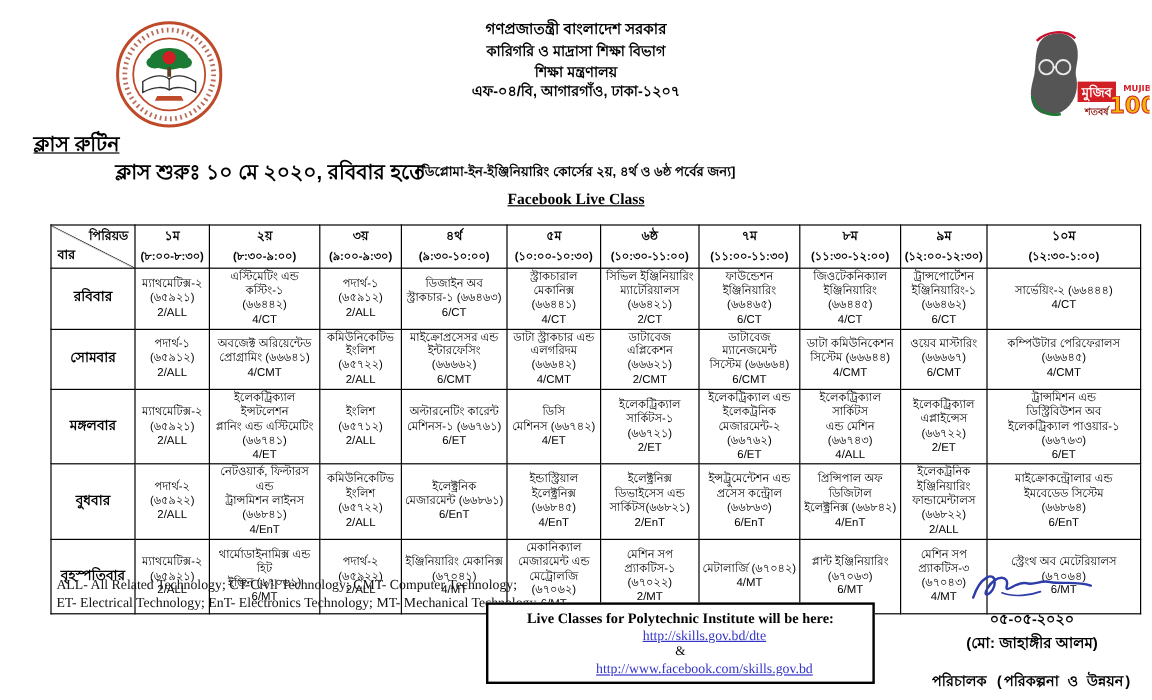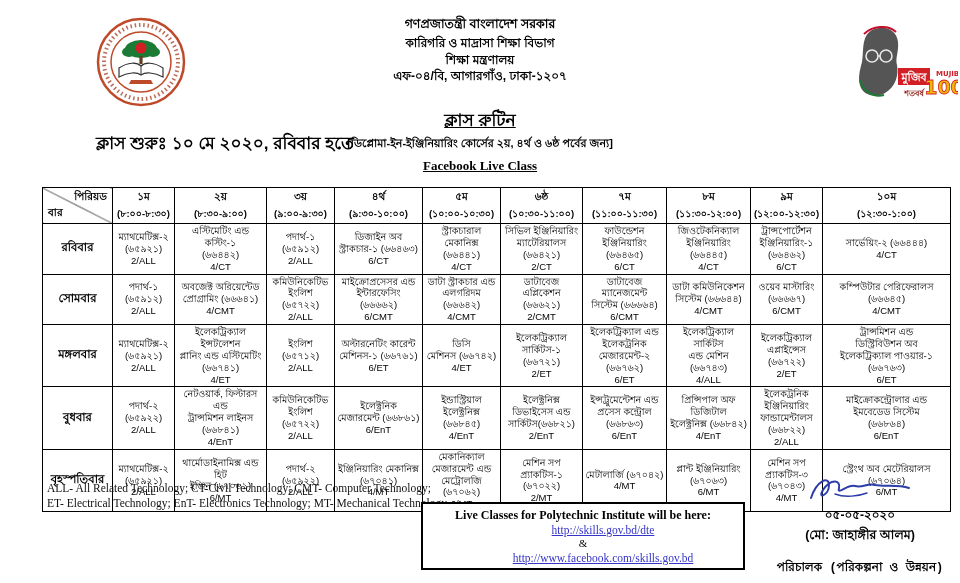--- a/index.html
+++ b/index.html
@@ -5,22 +5,22 @@
   html,body{margin:0;padding:0;background:#fff;}
   .page{position:relative;width:960px;height:583px;background:#ffffff;overflow:hidden;
         font-family:"Liberation Sans","DejaVu Sans",sans-serif;color:#000;}
 
   
   .gov-header{position:absolute;top:15px;left:0;right:0;text-align:center;}
   .gov-line{font-size:12.5px;font-weight:600;}
   .org-title{font-size:21px;font-weight:700;margin-top:3px;letter-spacing:1px;}
   .gov-sub{font-size:12px;font-weight:600;line-height:1.38;}
 
-  .routine-title{position:absolute;top:107px;left:0;right:0;text-align:center;
-                 font-size:17px;font-weight:700;text-decoration:underline;}
+  .routine-title{position:absolute;top:107px;left:0;right:0;
+                 font-size:17px;font-weight:700;text-decoration:underline;padding-left:28px;}
   .start-note{position:absolute;top:130px;left:96px;font-size:17px;font-weight:700;}
   .course-note{position:absolute;top:135px;left:0;right:0;text-align:center;
                font-size:11px;font-weight:700;}
   .live-label{position:absolute;top:158px;left:0;right:0;text-align:center;
               font-size:13px;font-weight:700;text-decoration:underline;
               font-family:"Liberation Serif","DejaVu Serif",serif;}
 
   
   .dte-logo{position:absolute;left:95px;top:16px;}
   .mujib-logo{position:absolute;left:852px;top:24px;}
@@ -40,21 +40,21 @@
   .p-time{font-size:9.5px;margin-top:1px;}
   .day-cell{font-size:11.5px;font-weight:600;}
   .subject-cell{font-size:9.5px;line-height:1.25;white-space:pre-line;font-weight:500;}
 
   
   .legend{position:absolute;left:47px;top:481px;
           font-family:"Liberation Serif","DejaVu Serif",serif;
           font-size:11.5px;line-height:1.32;color:#111;}
   .live-box{position:absolute;left:405px;top:502px;width:320px;height:60px;
             border:2px solid #000;text-align:center;padding-top:4px;background:#fff;
-            font-family:"Liberation Serif","DejaVu Serif",serif;margin-left:16px;}
+            font-family:"Liberation Serif","DejaVu Serif",serif;}
   .lb-title{font-size:12px;font-weight:700;}
   .lb-link{display:block;font-size:11.5px;color:#3434c8;text-decoration:underline;line-height:1.25;padding-left:40px;}
   .lb-amp{font-size:11px;line-height:1.2;}
   .sign-block{position:absolute;left:770px;top:474px;width:180px;text-align:center;}
   .sig-date{font-size:12px;font-weight:600;margin-top:-2px;}
   .sig-name{font-size:12.5px;font-weight:700;margin-top:0;}
   .sig-desig{font-size:12px;font-weight:600;margin-top:12px;font-family:Liberation Mono, monospace;}
 </style>
 </head>
 <body>

